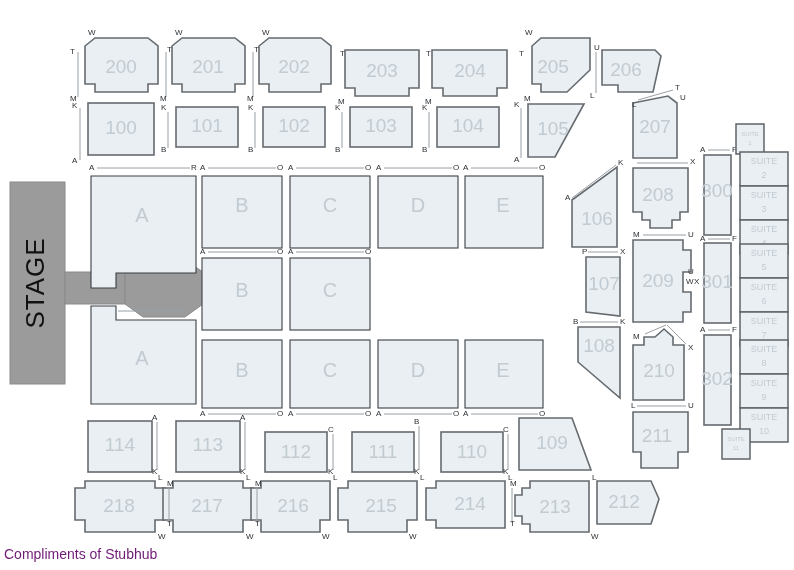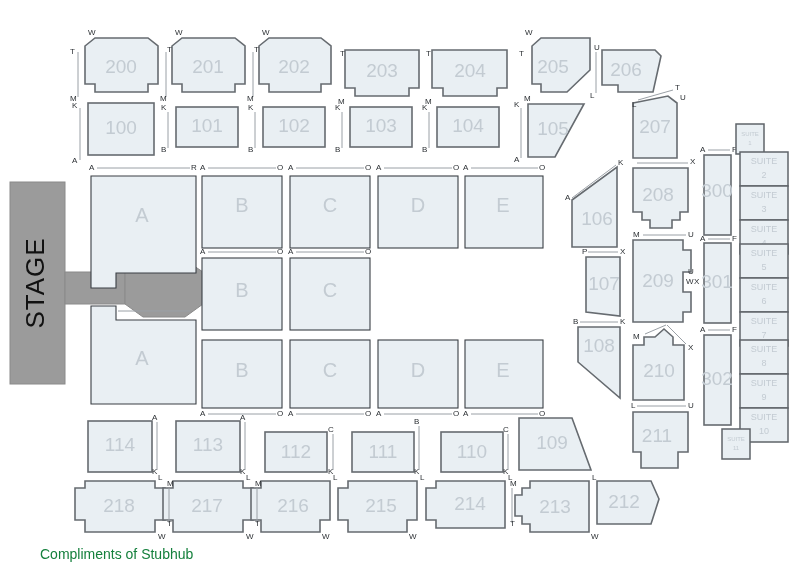--- a/index.html
+++ b/index.html
@@ -86,23 +86,22 @@
     text-anchor: middle;
     dominant-baseline: middle;
     letter-spacing: 1px;
   }
   #footer-credit {
     position: absolute;
     left: 4px;
     top: 546px;
     font-family: "Liberation Sans", sans-serif;
     font-size: 14px;
-    color: #15803d;
+    color: #701a75;
     white-space: nowrap;
-    margin-left: 36px;
   }
 </style>
 </head>
 <body>
 
 <div id="map-root">
 <svg id="seatmap" viewBox="0 0 794 570" xmlns="http://www.w3.org/2000/svg">
 
   <g>
     <rect class="stage-box" x="10" y="182" width="55" height="202"></rect>

